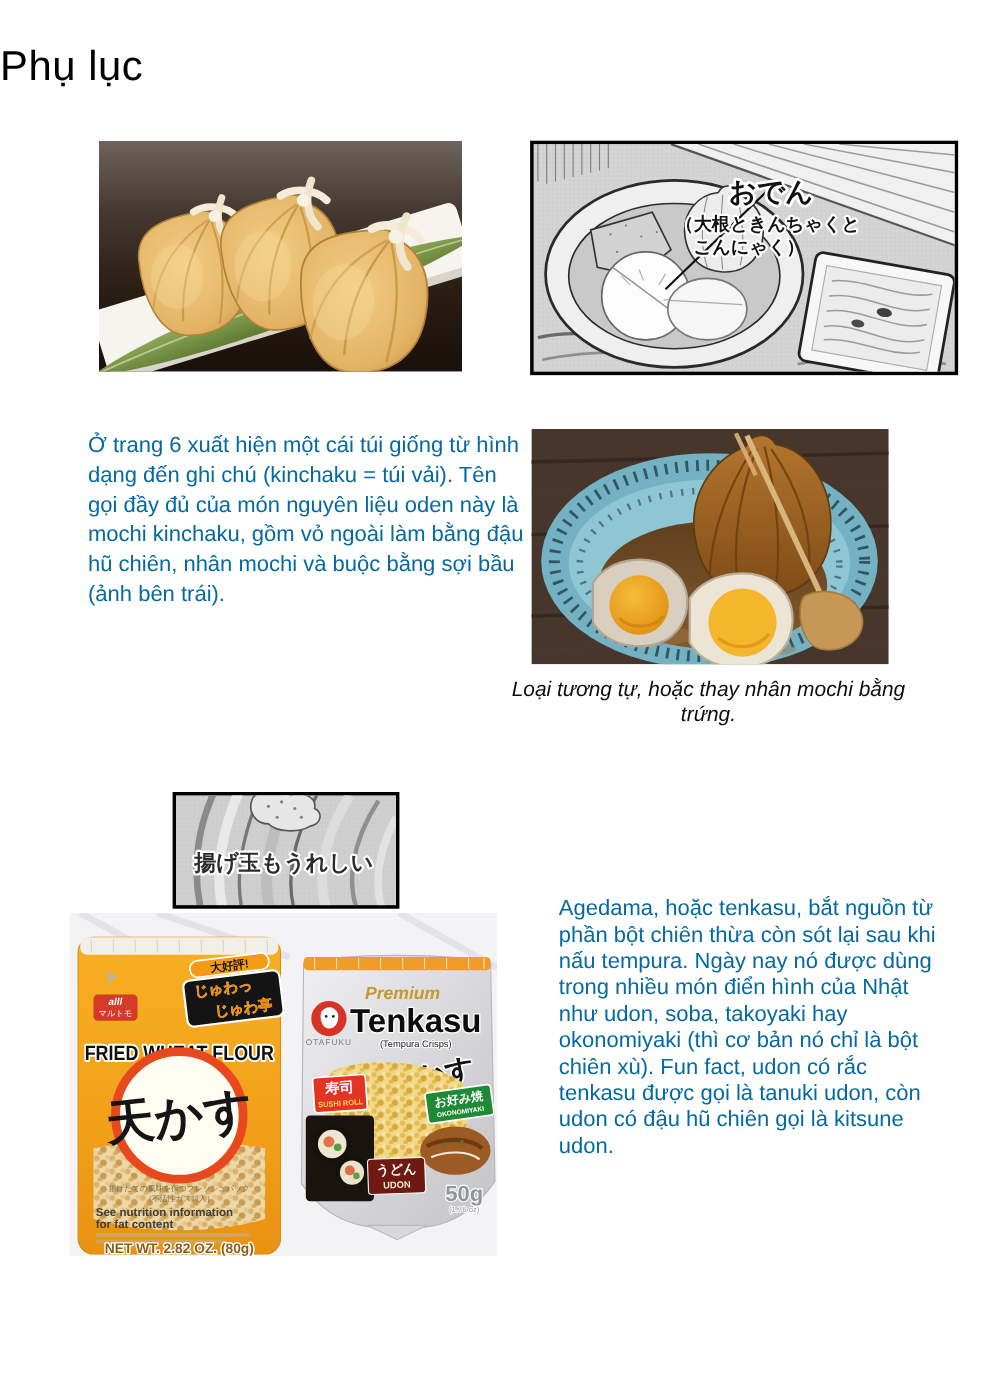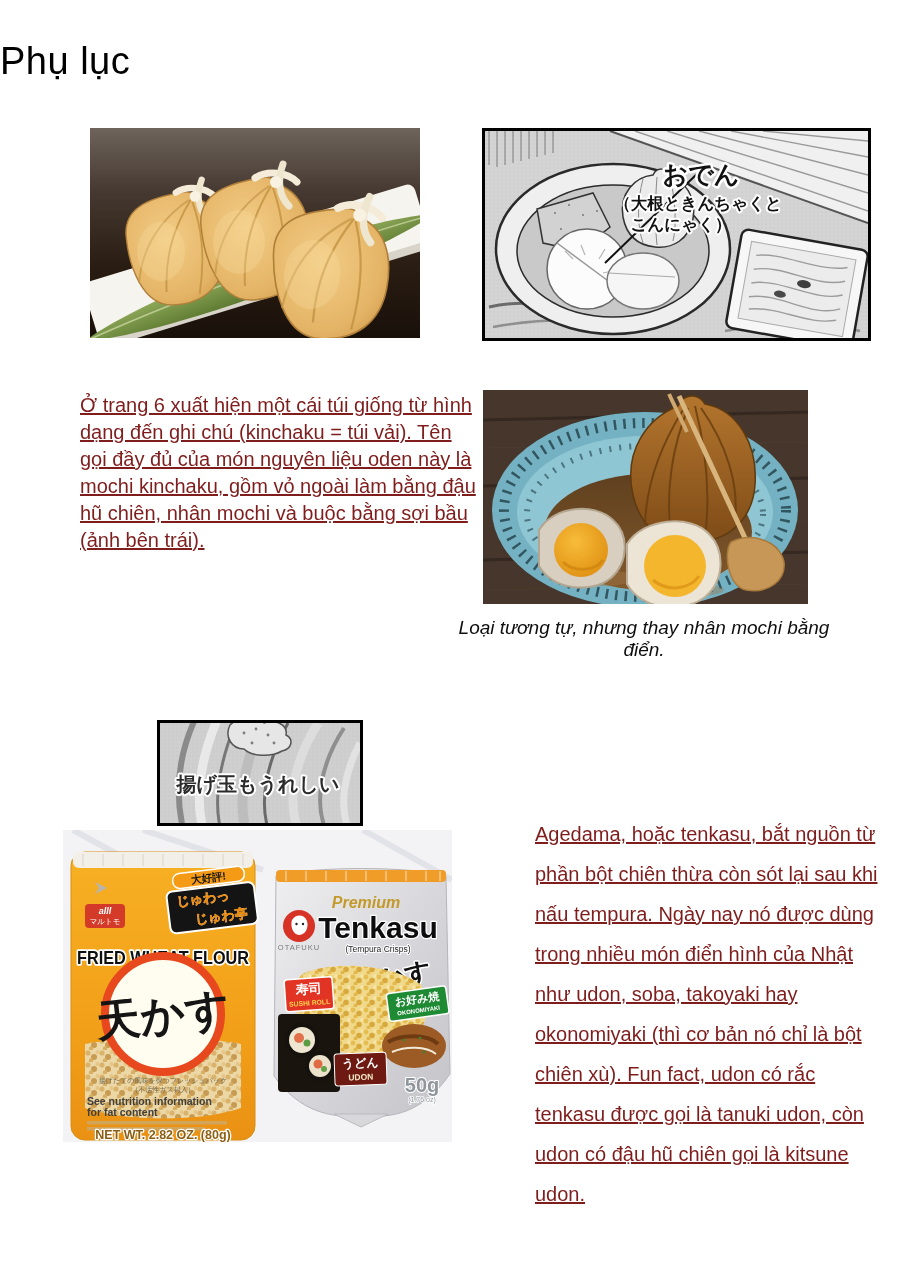--- a/index.html
+++ b/index.html
@@ -8,23 +8,23 @@
     font-family:"Liberation Sans","DejaVu Sans",sans-serif;color:#1b1b1b;
     overflow:hidden;
   }
   .page-title{
     position:absolute;top:40px;left:0;width:900px;text-align:left;
     font-size:38px;color:#000;letter-spacing:.5px;
   }
   .photo{position:absolute;overflow:hidden;}
   .photo svg{display:block;}
   .manga-panel{position:absolute;border:3px solid #000;background:#737373;overflow:hidden;}
-  .para{font-size:20px;line-height:27px;color:#7f1d1d;text-decoration:underline;}
+  .para{font-size:20px;line-height:27px;color:#0369a1;}
   #para-left{position:absolute;left:80px;top:392px;width:398px;}
-  #para-right{position:absolute;left:535px;top:814px;width:354px;line-height:40px;}
+  #para-right{position:absolute;left:508px;top:814px;width:354px;line-height:24px;}
   .caption{
     position:absolute;left:440px;top:617px;width:408px;text-align:center;
     font-style:italic;font-size:19px;color:#0e0e0e;
   }
   svg text{font-family:"Liberation Sans","DejaVu Sans",sans-serif;}
   .halo{paint-order:stroke;stroke:#ffffff;stroke-linejoin:round;}
 </style>
 </head>
 <body>
 
@@ -217,21 +217,21 @@
   </g>
   <g transform="translate(192,174)">
     <path d="M -48,-20 C -32,-46 16,-50 34,-30 C 50,-14 50,16 30,33 C 8,50 -34,46 -48,20 Z" fill="#ece4d4" stroke="#bcae97" stroke-width="2"></path>
     <circle cx="0" cy="2" r="31" fill="#f3b62c"></circle>
     <path d="M -22,16 C -8,28 14,26 24,12" fill="none" stroke="#d98f12" stroke-width="3" opacity="0.7"></path>
   </g>
   <path d="M 248,152 C 268,142 296,150 301,172 C 303,190 286,204 263,200 C 245,196 240,163 248,152 Z" fill="#c79757" stroke="#a87a3c" stroke-width="1.5"></path>
 </svg>
 </div>
 
-<div class="caption">Loại tương tự, nhưng thay nhân mochi bằng điển.</div>
+<div class="caption">Loại tương tự, hoặc thay nhân mochi bằng trứng.</div>
 
 <div class="manga-panel" id="panel-agedama" style="left:157px;top:720px;width:200px;height:100px;">
 <svg width="200" height="100" viewBox="0 0 200 100">
   <rect width="200" height="100" fill="#cfcfcf"></rect>
   <rect width="200" height="100" fill="url(#dots)" opacity="0.5"></rect>
   <g fill="none">
     <path d="M 38,-10 C 18,30 14,70 24,110" stroke="#8a8a8a" stroke-width="6"></path>
     <path d="M 60,-10 C 40,35 34,75 44,110" stroke="#e9e9e9" stroke-width="9"></path>
     <path d="M 80,-10 C 60,35 52,78 62,112" stroke="#777" stroke-width="3"></path>
     <path d="M 104,-5 C 84,40 77,80 87,112" stroke="#bdbdbd" stroke-width="10"></path>

